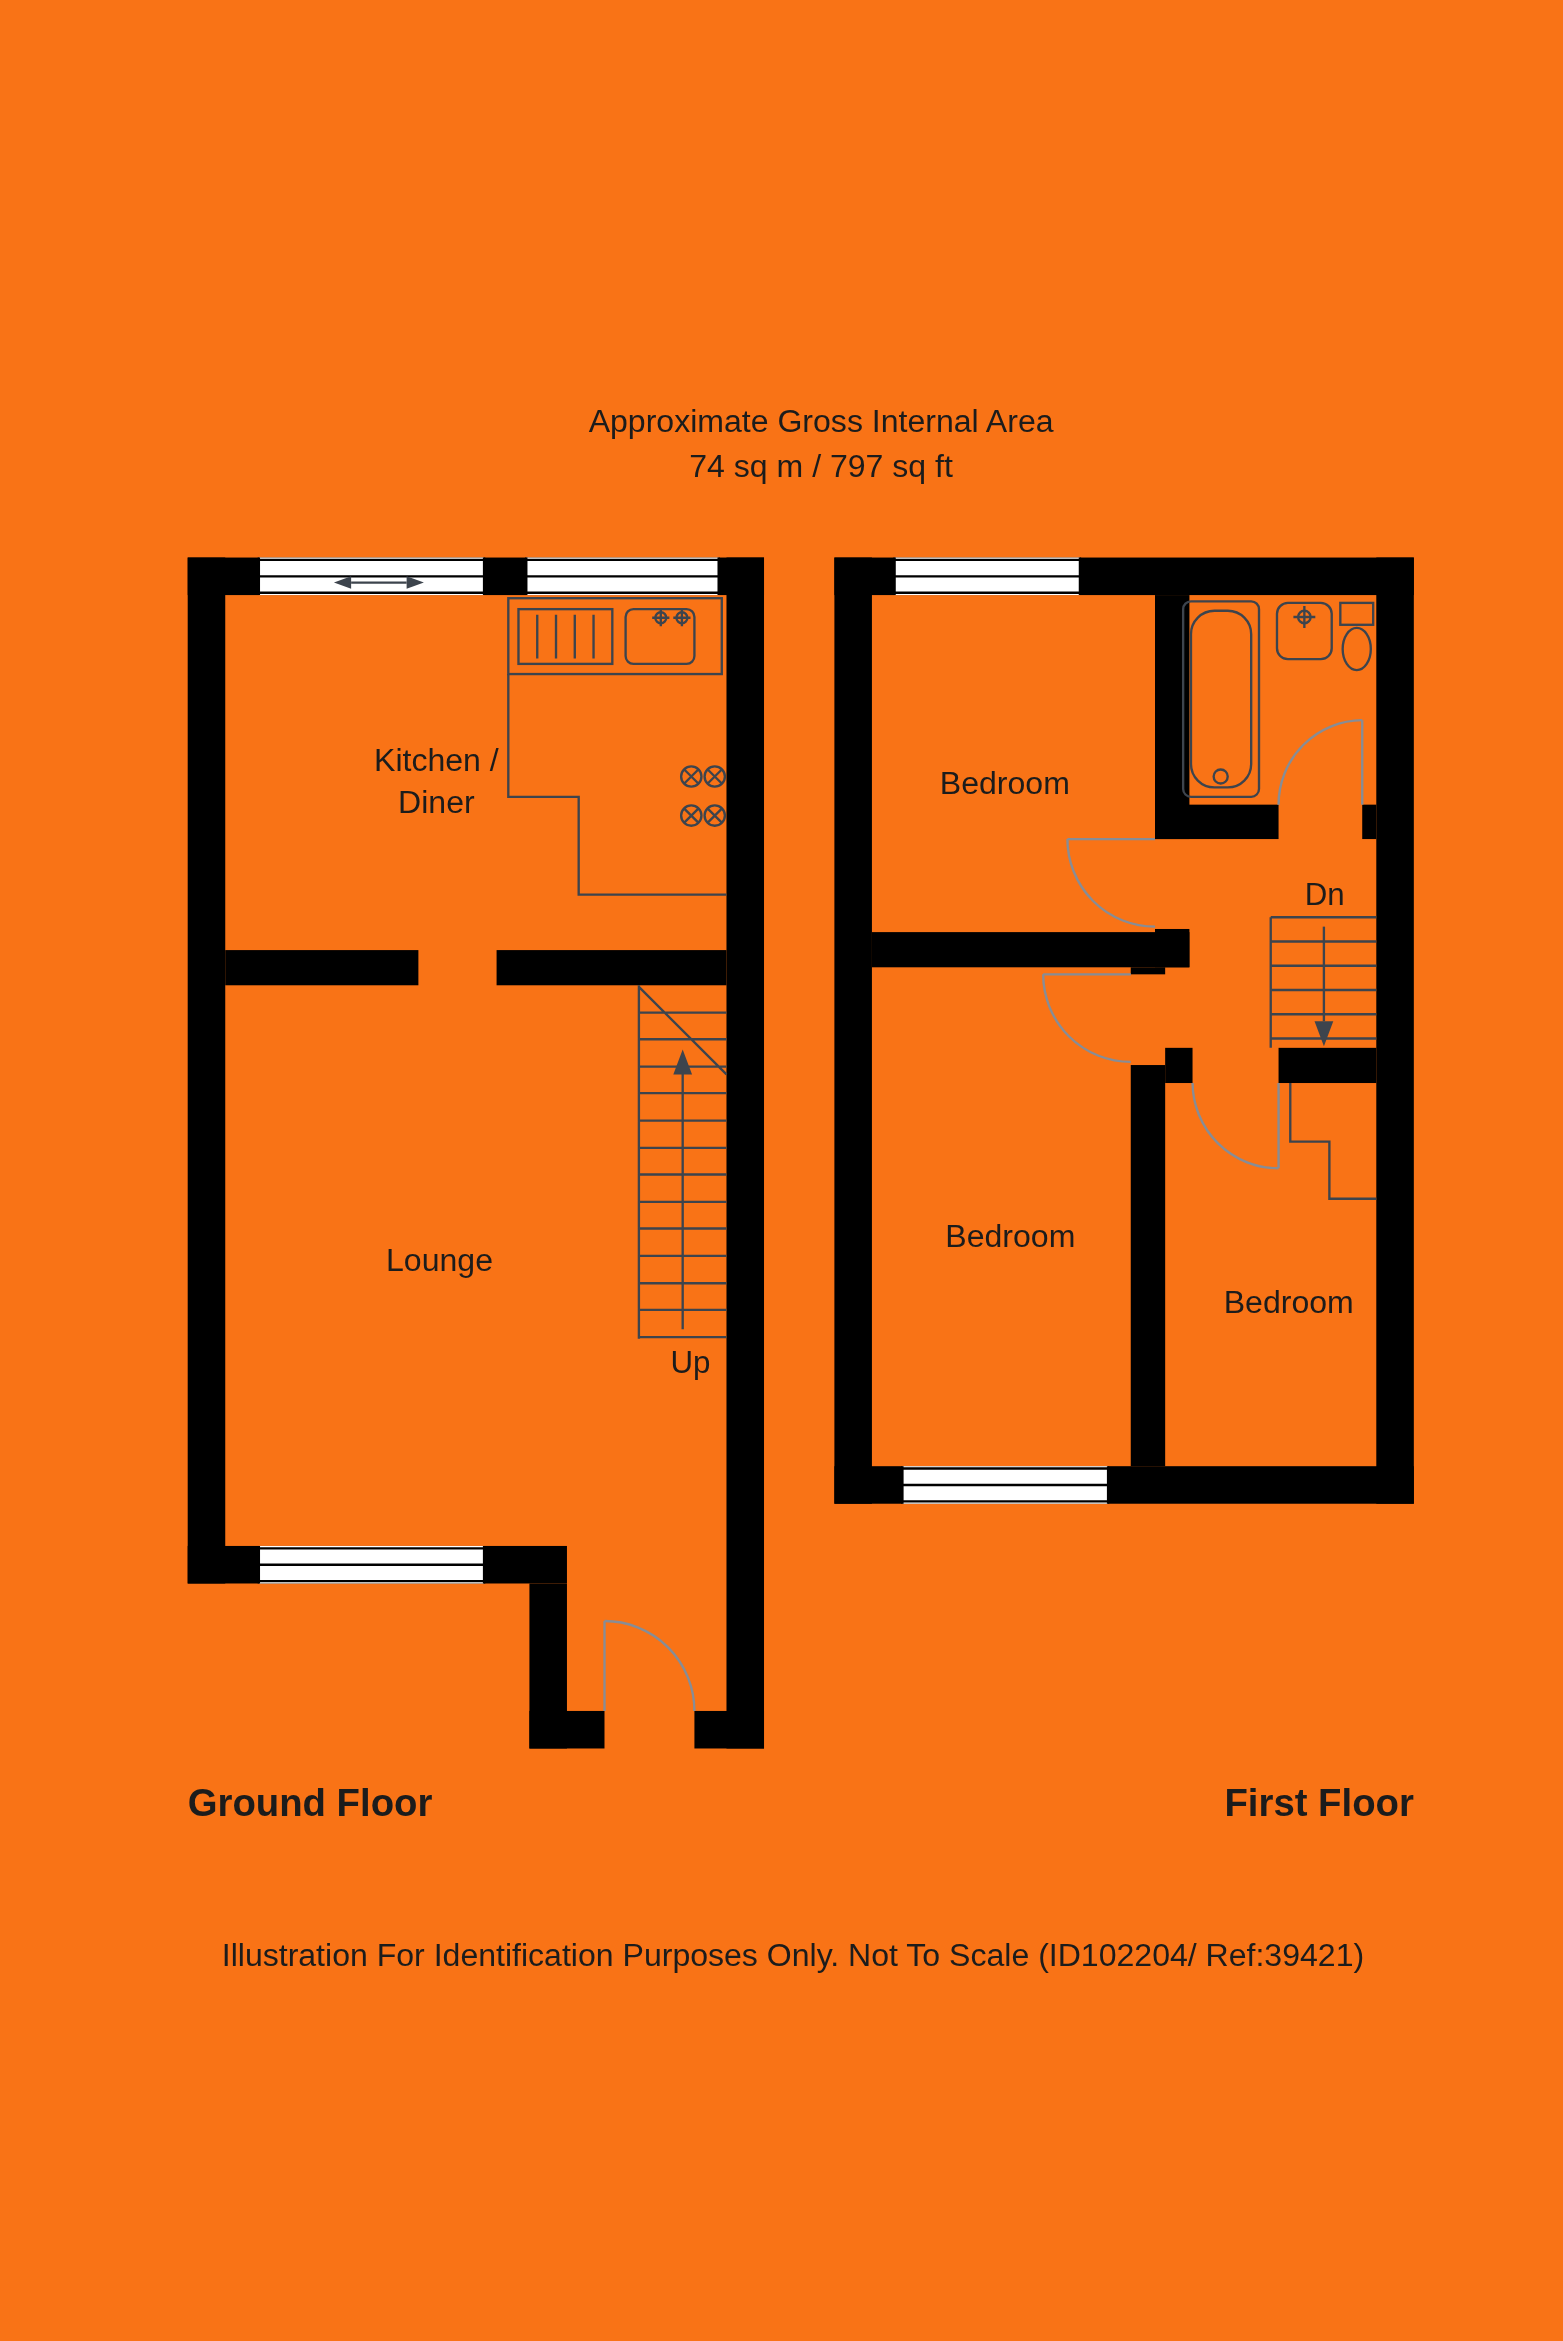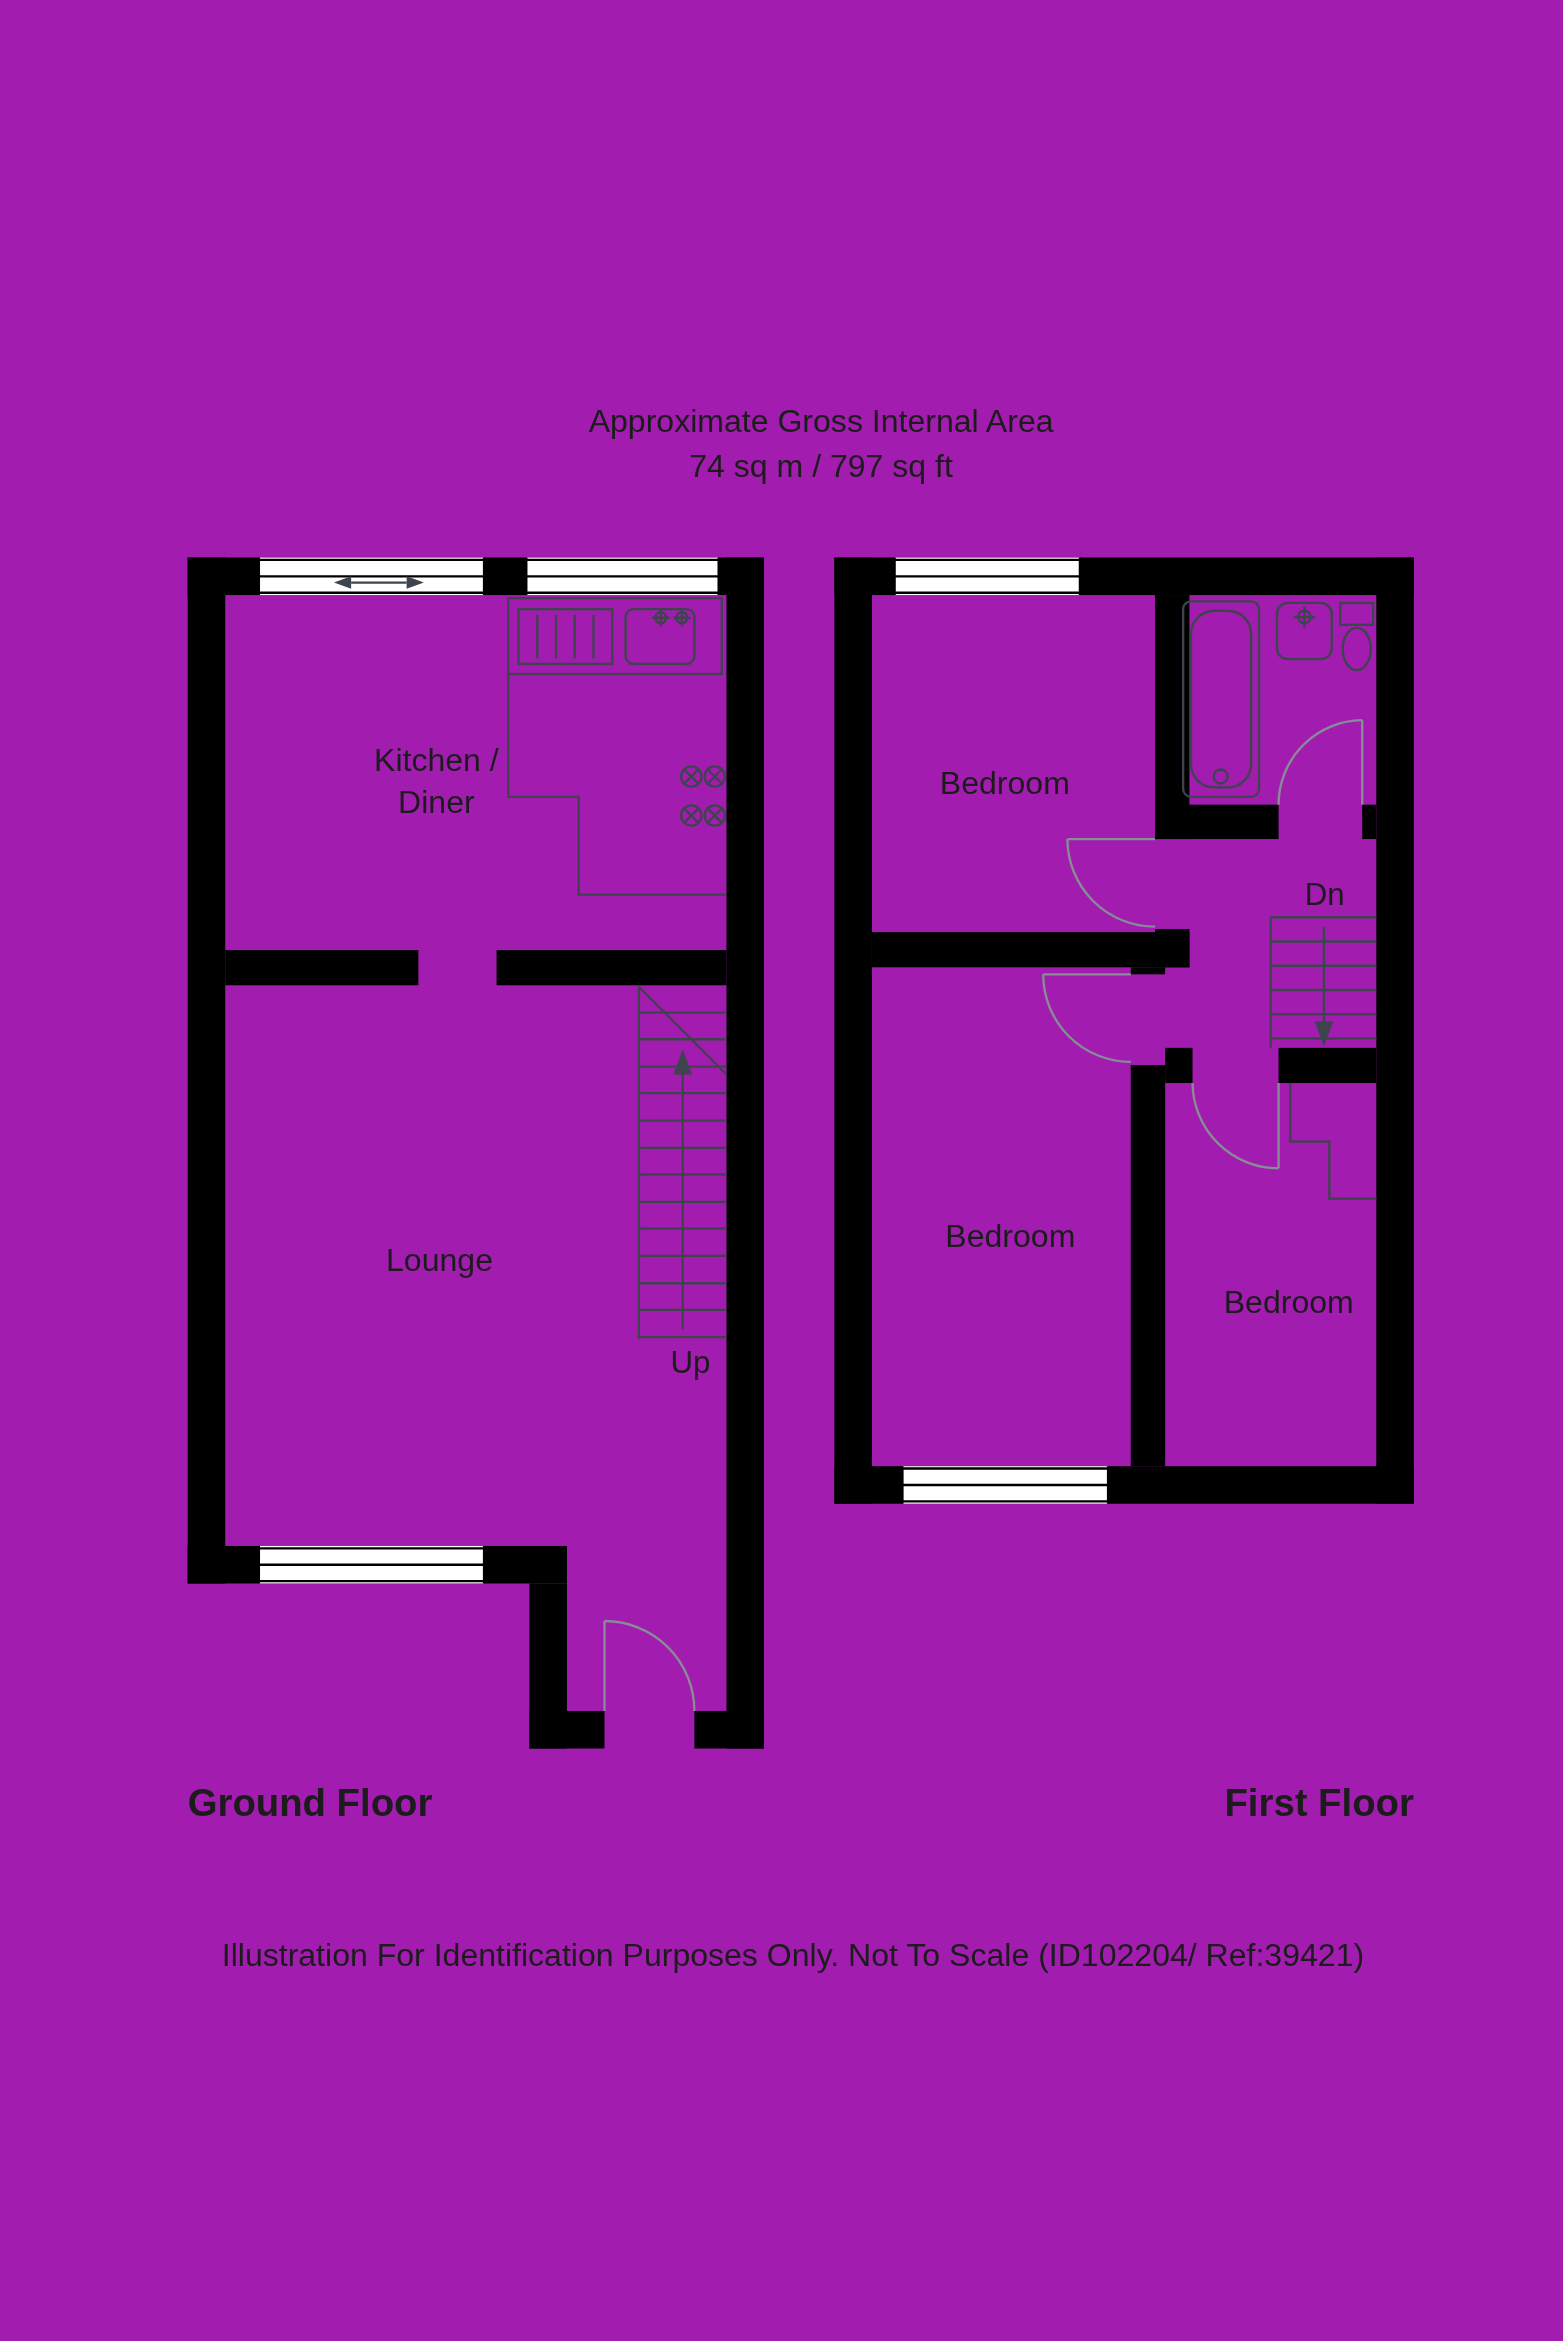--- a/index.html
+++ b/index.html
@@ -1,19 +1,19 @@
 <!DOCTYPE html>
 <html style="font-size:12.5px"><head>
 <meta charset="utf-8">
 <style>
   html,body{margin:0;padding:0;background:#ffffff;}
   .page{
     position:relative;
     width:1564px;height:2342px;
-    background:#a21caf;
+    background:#f97316;
     font-family:"Liberation Sans",sans-serif;
     overflow:hidden;
   }
   svg{display:block;}
   text{fill:#1c1c1c;font-family:"Liberation Sans",sans-serif;}
   .title-text{font-size:41px;}
   .room-label{font-size:41px;}
   .stairs-label{font-size:40px;}
   .floor-label{font-size:49px;font-weight:bold;}
   .disclaimer-text{font-size:41px;}

